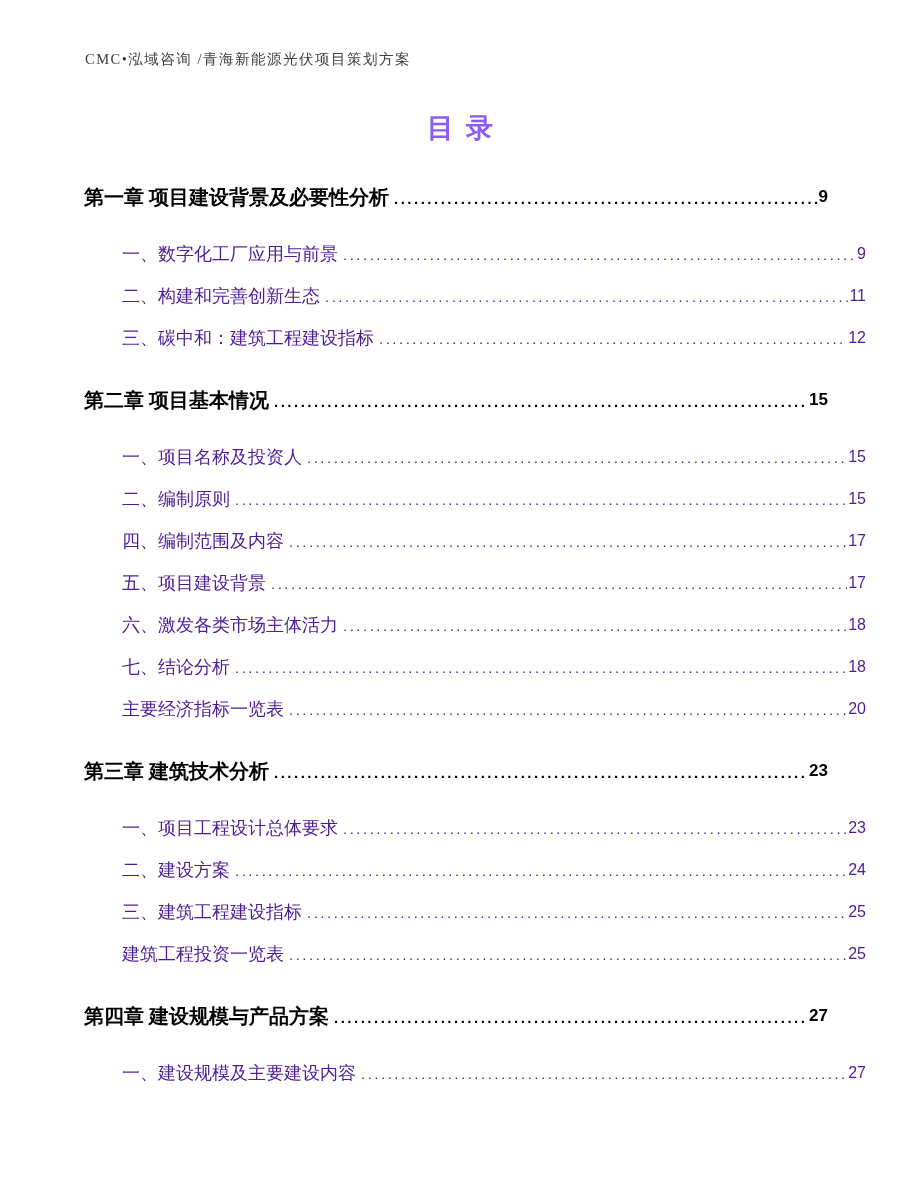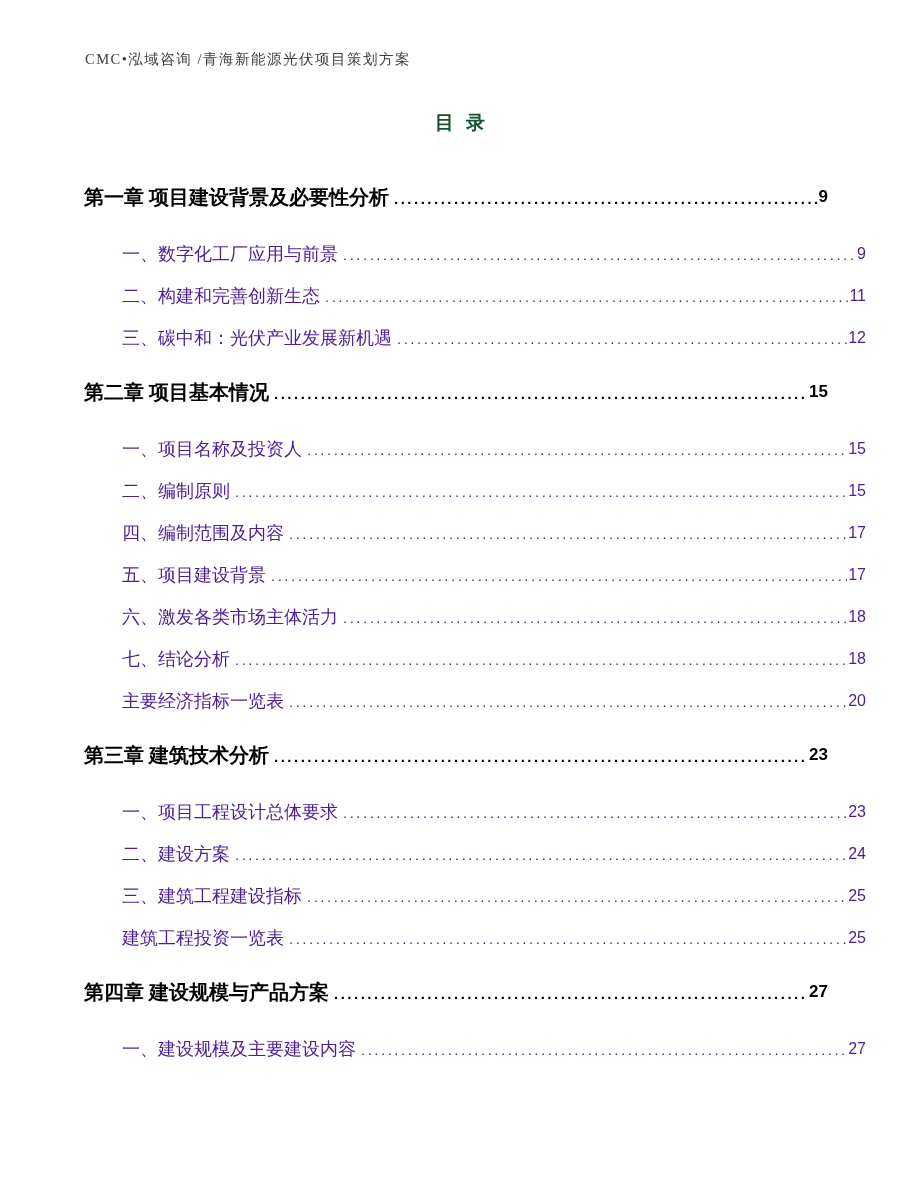--- a/index.html
+++ b/index.html
@@ -22,42 +22,42 @@
     letter-spacing: 1.5px;
     color: #3d3d3d;
     white-space: nowrap;
   }
   .doc-title {
     position: absolute;
     top: 110px;
     left: 0;
     width: 100%;
     text-align: center;
-    font-size: 19px;
+    font-size: 27px;
     font-weight: bold;
     letter-spacing: 12px;
     text-indent: 12px;
-    color: #14532d;
+    color: #8b5cf6;
   }
   .toc {
     position: absolute;
     left: 84px;
     right: 92px;
     top: 182px;
   }
   .row {
     display: flex;
     align-items: flex-start;
     width: 100%;
   }
   .row.chapter {
     font-size: 20px;
     font-weight: bold;
     line-height: 30px;
-    margin-top: 24px;
+    margin-top: 32px;
     margin-bottom: 26px;
     color: #000;
   }
   .toc .row.chapter:first-child { margin-top: 0; }
   .row.item {
     font-size: 18px;
     font-weight: normal;
     line-height: 28px;
     margin-left: 38px;
     margin-bottom: 13px;
@@ -108,21 +108,21 @@
       <span class="pg">9</span>
     </div>
 
     <div class="row item">
       <span class="lbl">二、构建和完善创新生态</span>
       <span class="dots"></span>
       <span class="pg">11</span>
     </div>
 
     <div class="row item">
-      <span class="lbl">三、碳中和：光伏产业发展新机遇</span>
+      <span class="lbl">三、碳中和：建筑工程建设指标</span>
       <span class="dots"></span>
       <span class="pg">12</span>
     </div>
 
     <div class="row chapter">
       <span class="lbl">第二章 项目基本情况</span>
       <span class="dots"></span>
       <span class="pg">15</span>
     </div>
 

